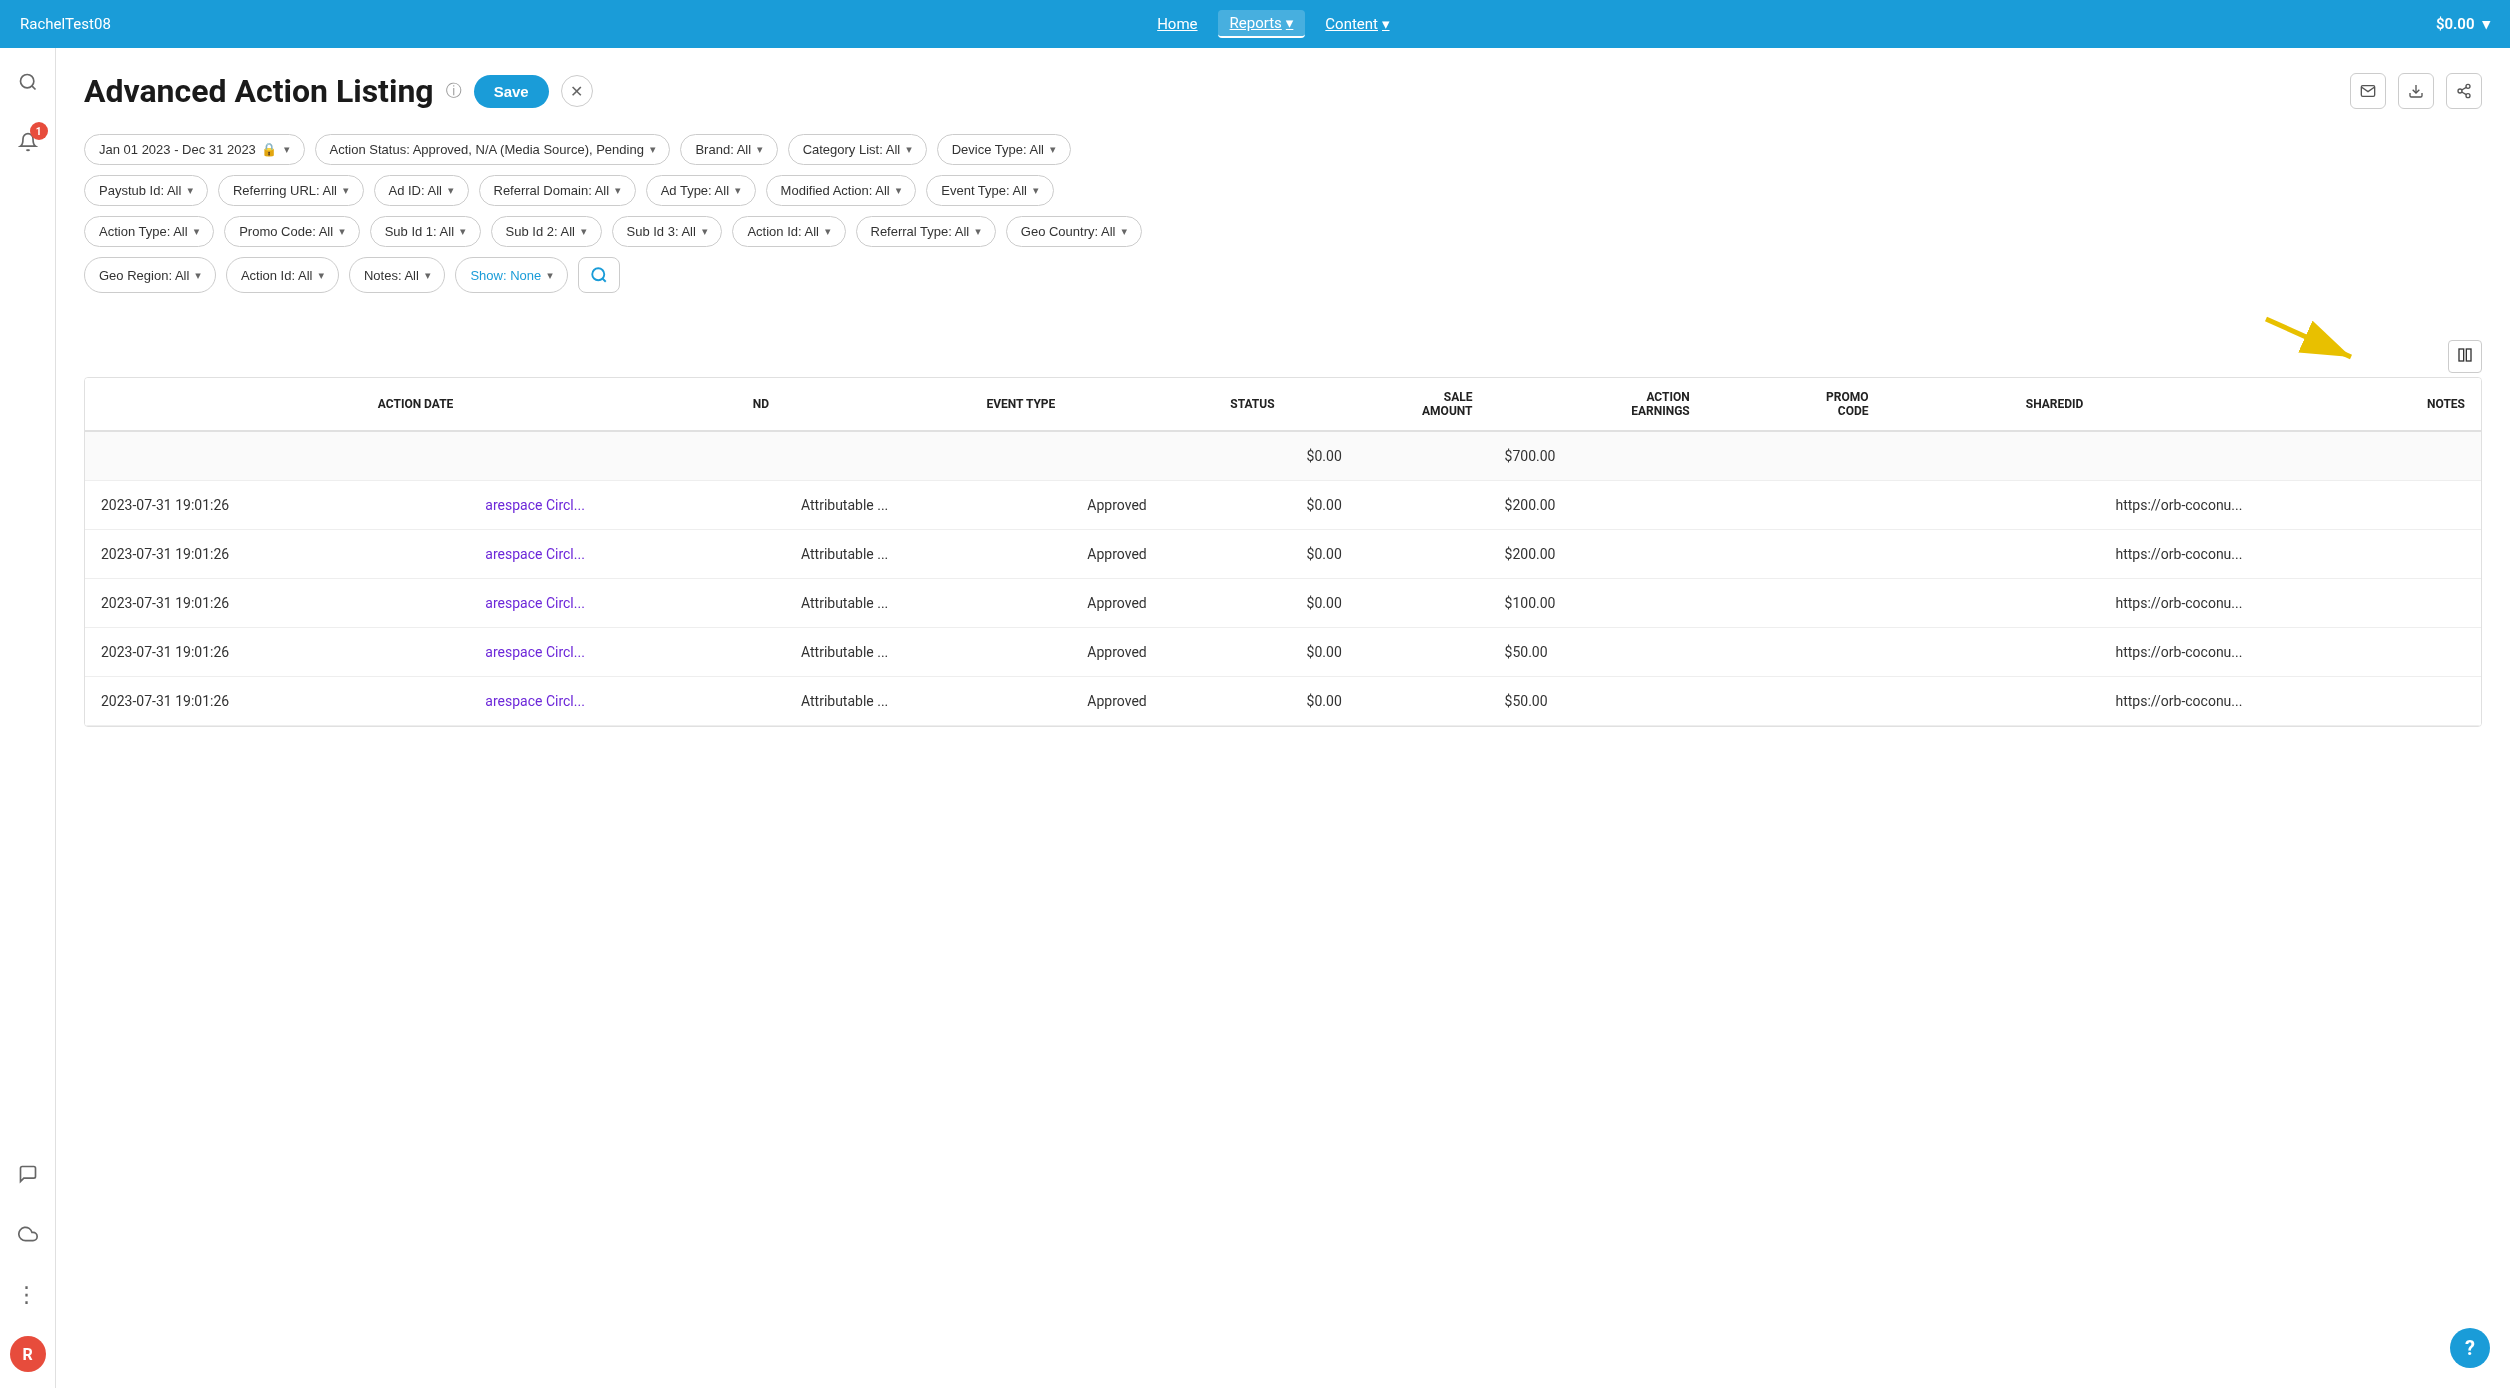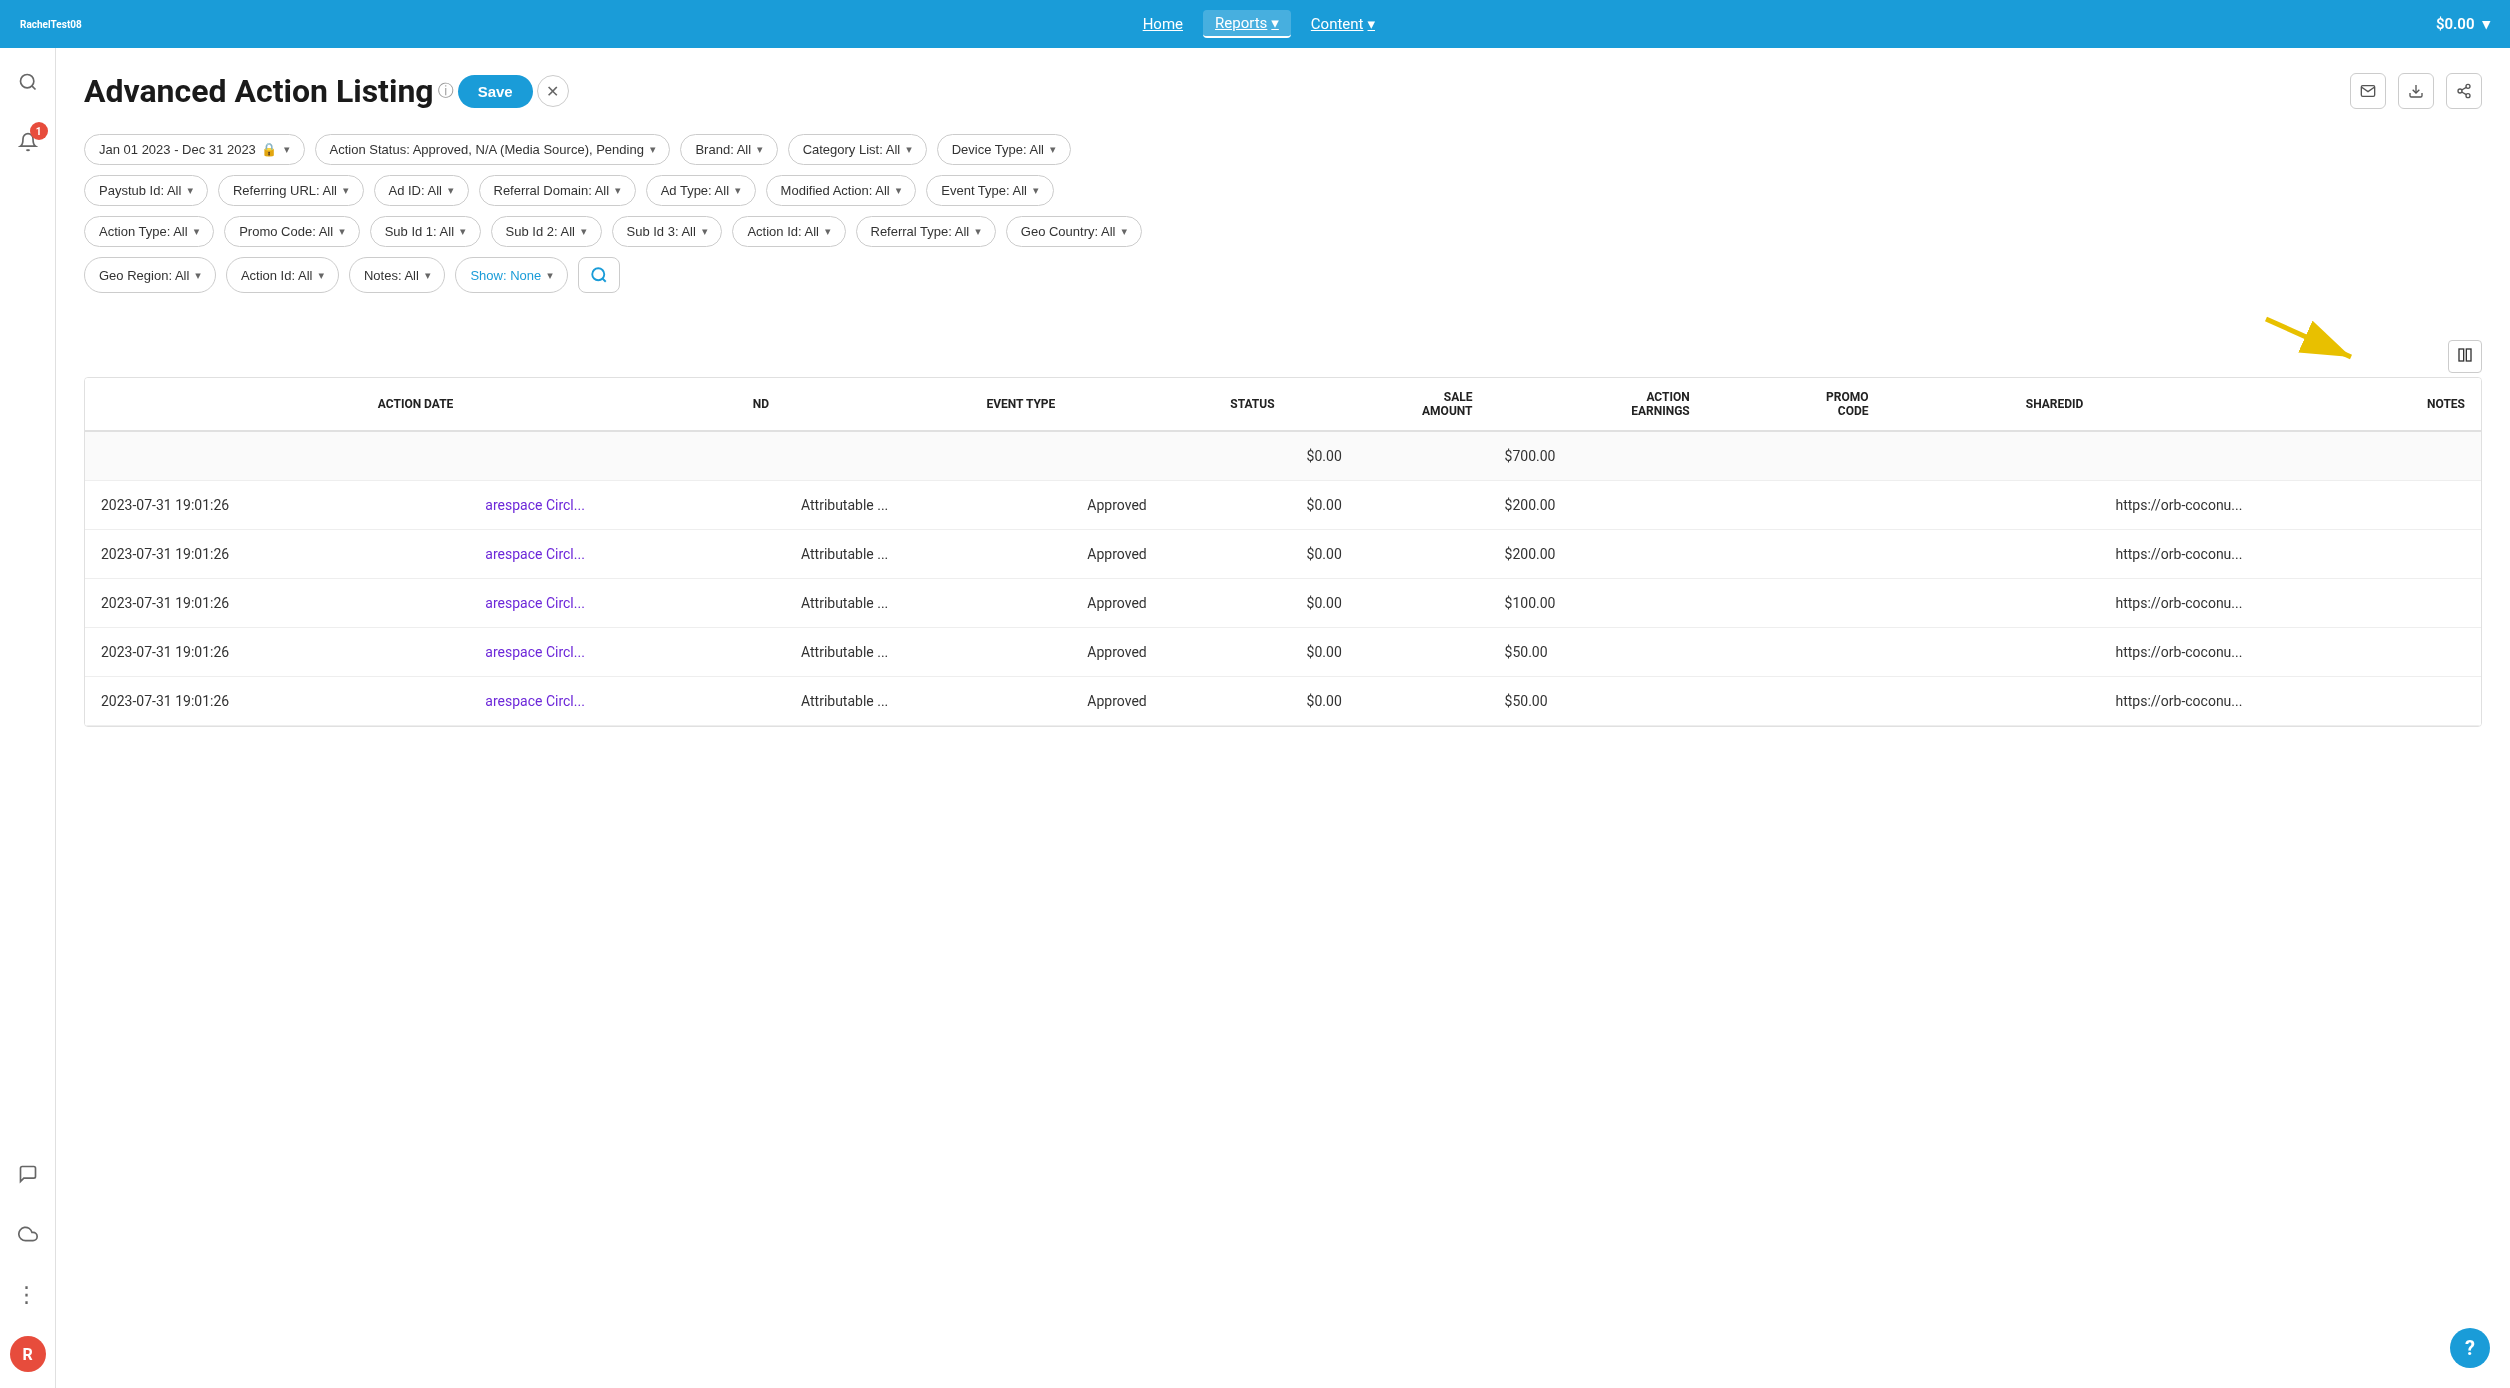--- a/index.html
+++ b/index.html
@@ -11,22 +11,22 @@
       height: 48px;
       display: flex;
       align-items: center;
       padding: 0 20px;
       color: white;
       position: fixed;
       top: 0; left: 0; right: 0;
       z-index: 100;
     }
     .nav-brand {
-      font-weight: 700;
-      font-size: 10px;
+      font-weight: 400;
+      font-size: 15px;
       color: white;
       margin-right: auto;
     }
     .nav-links {
       display: flex;
       align-items: center;
       gap: 8px;
       text-decoration: underline;
     }
     .nav-link {
@@ -109,21 +109,21 @@
       margin-top: 48px;
       padding: 24px 28px;
       background: white;
       min-height: calc(100vh - 48px);
     }
 
     
     .page-header {
       display: flex;
       align-items: center;
-      gap: 4px;
+      gap: 12px;
       margin-bottom: 24px;
     }
     .page-title {
       font-size: 32px;
       font-weight: 700;
       color: #1a1a1a;
     }
     .help-icon {
       color: #999;
       font-size: 16px;

